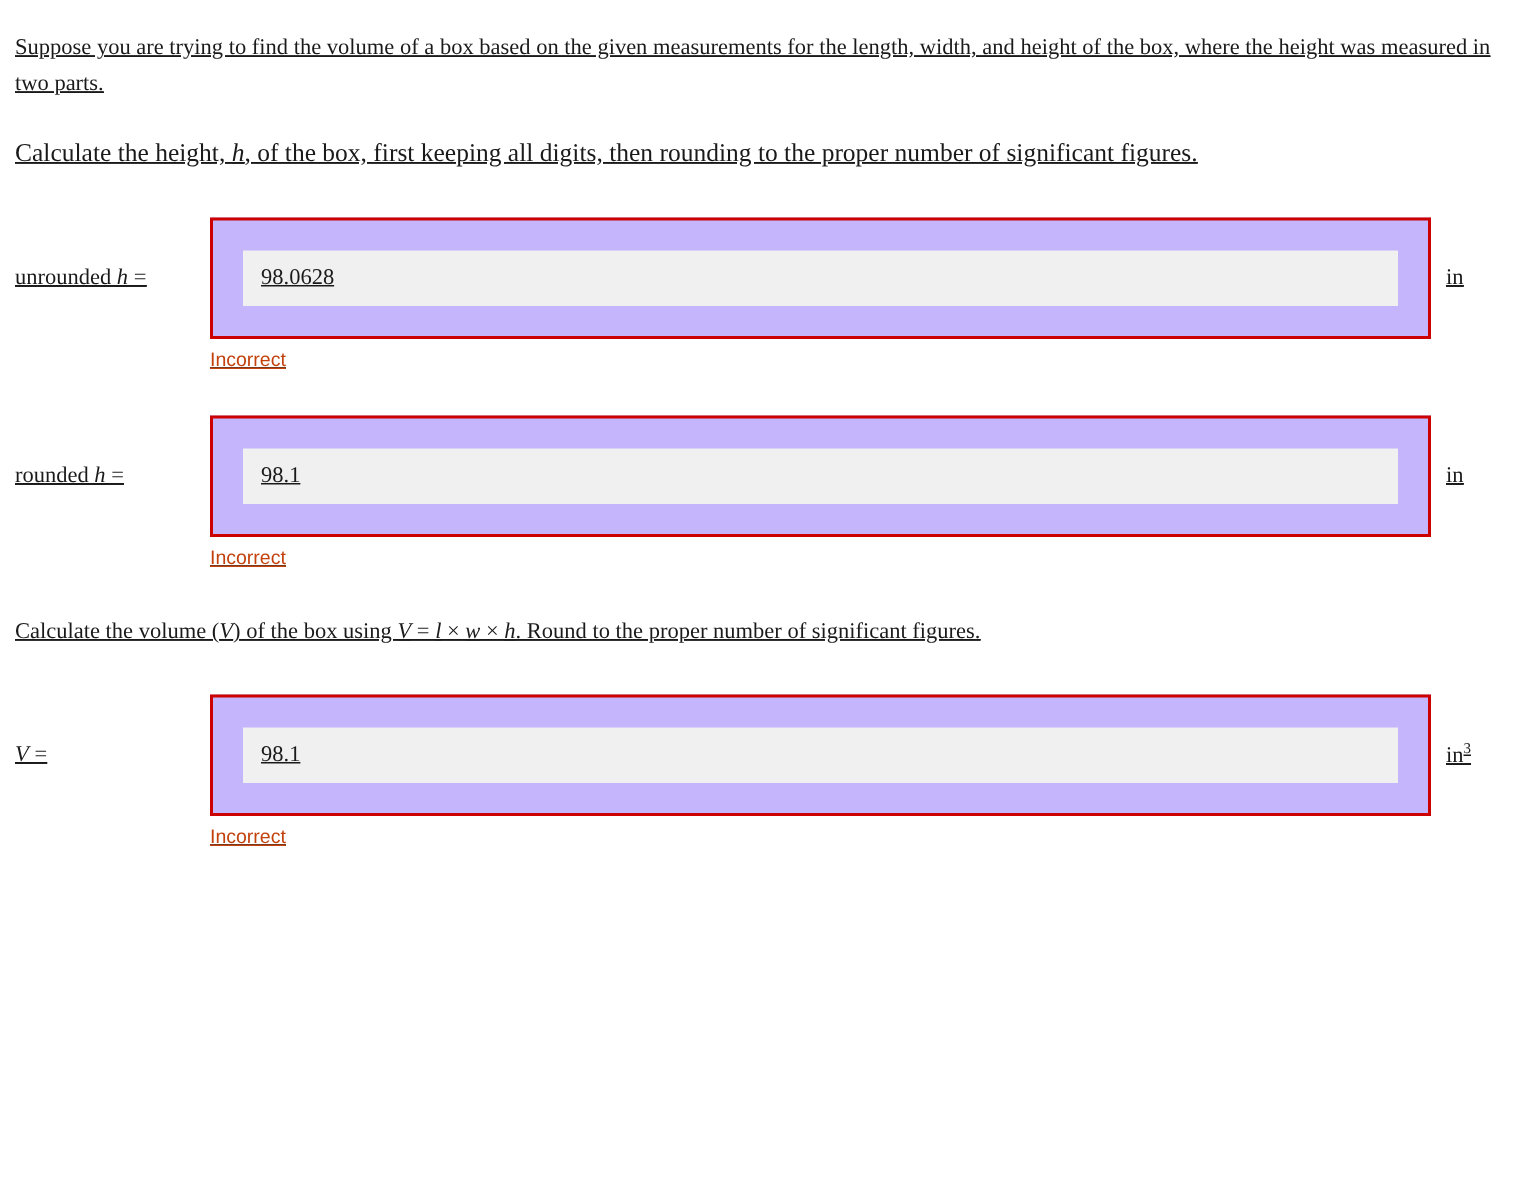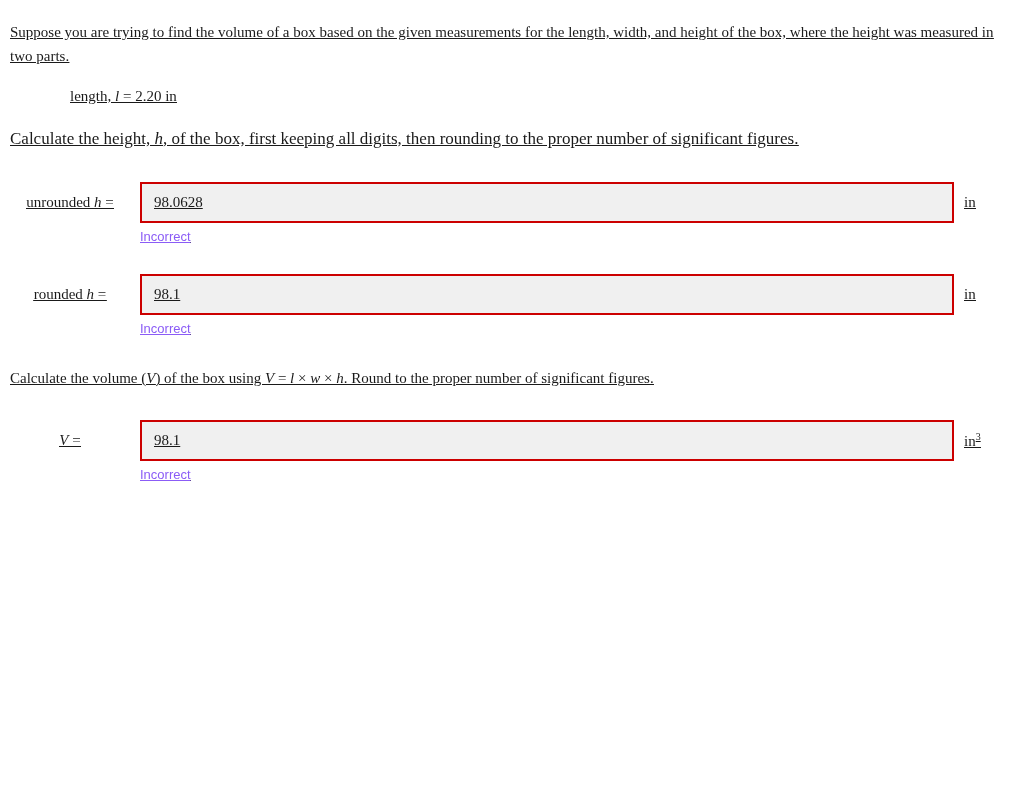--- a/index.html
+++ b/index.html
@@ -45,28 +45,28 @@
 
     .input-row {
       display: flex;
       align-items: center;
       gap: 10px;
       margin-bottom: 6px;
     }
 
     .input-label {
       min-width: 120px;
-      text-align: center;
+      text-align: left;
       font-size: 15px;
       flex-shrink: 0;
     }
 
     .input-wrapper {
       border: 2px solid #cc0000;
-      padding: 0;
+      padding: 20px;
       flex: 1;
       background: #c4b5fd;
     }
 
     .answer-input {
       width: 100%;
       border: none;
       background: #f0f0f0;
       padding: 10px 12px;
       font-size: 15px;
@@ -75,21 +75,21 @@
       outline: none;
     }
 
     .unit-label {
       font-size: 15px;
       min-width: 30px;
       flex-shrink: 0;
     }
 
     .incorrect-label {
-      color: #8b5cf6;
+      color: #c2410c;
       font-size: 13px;
       font-family: Arial, sans-serif;
       margin-left: 130px;
       margin-bottom: 10px;
     }
 
     .volume-question {
       font-size: 15px;
       line-height: 1.6;
       margin-bottom: 30px;
@@ -105,23 +105,20 @@
     }
   </style>
 </head>
 <body>
 
 <p class="intro-text">
   Suppose you are trying to find the volume of a box based on the given measurements for the length, width, and height of the box, where the height was measured in two parts.
 </p>
 
 <div class="measurements">
-  <div class="measurement-item">
-    length, <span class="math-italic">l</span> = 2.20 in
-  </div>
 </div>
 
 <p class="question-text">
   Calculate the height, <span class="math-italic">h</span>, of the box, first keeping all digits, then rounding to the proper number of significant figures.
 </p>
 
 <div style="margin-bottom: 30px;"></div>
 
 <div class="input-section">
   <div class="input-row">

